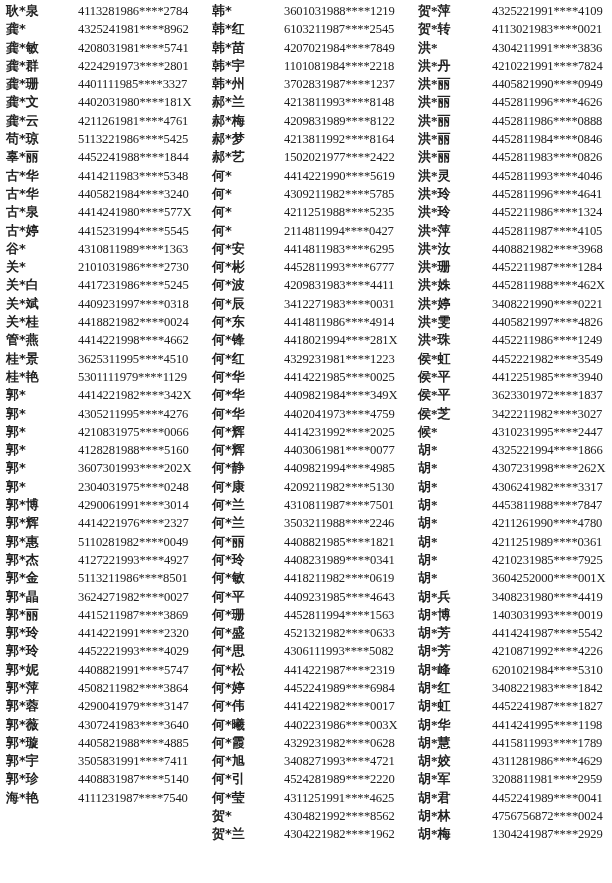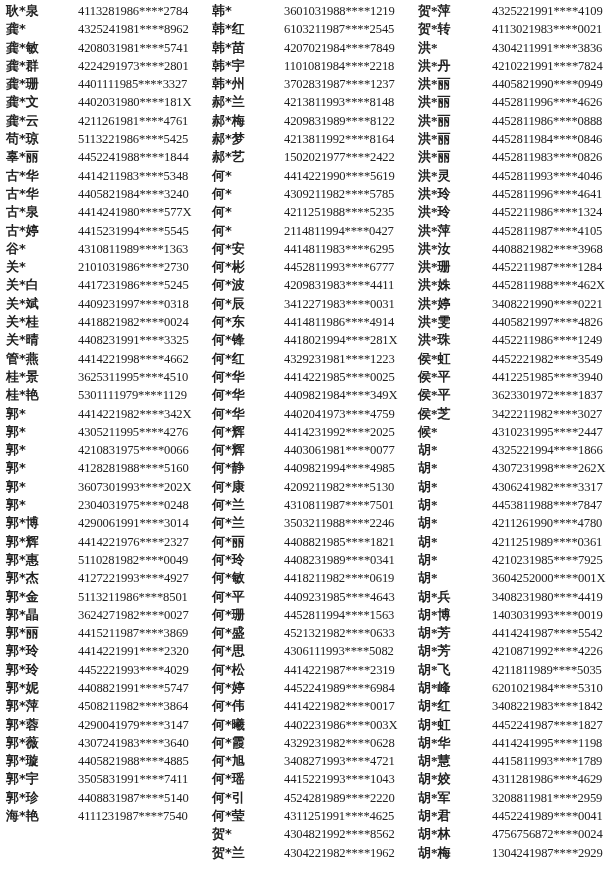--- a/index.html
+++ b/index.html
@@ -105,24 +105,20 @@
       </div>
       <div class="row">
         <span class="name">关*斌</span>
         <span class="id">4409231997****0318</span>
       </div>
       <div class="row">
         <span class="name">关*桂</span>
         <span class="id">4418821982****0024</span>
       </div>
       <div class="row">
-        <span class="name">关*晴</span>
-        <span class="id">4408231991****3325</span>
-      </div>
-      <div class="row">
         <span class="name">管*燕</span>
         <span class="id">4414221998****4662</span>
       </div>
       <div class="row">
         <span class="name">桂*景</span>
         <span class="id">3625311995****4510</span>
       </div>
       <div class="row">
         <span class="name">桂*艳</span>
         <span class="id">5301111979****1129</span>
@@ -383,24 +379,20 @@
       </div>
       <div class="row">
         <span class="name">何*霞</span>
         <span class="id">4329231982****0628</span>
       </div>
       <div class="row">
         <span class="name">何*旭</span>
         <span class="id">3408271993****4721</span>
       </div>
       <div class="row">
-        <span class="name">何*瑶</span>
-        <span class="id">4415221993****1043</span>
-      </div>
-      <div class="row">
         <span class="name">何*引</span>
         <span class="id">4524281989****2220</span>
       </div>
       <div class="row">
         <span class="name">何*莹</span>
         <span class="id">4311251991****4625</span>
       </div>
       <div class="row">
         <span class="name">贺*</span>
         <span class="id">4304821992****8562</span>
@@ -547,24 +539,20 @@
         <span class="name">胡*博</span>
         <span class="id">1403031993****0019</span>
       </div>
       <div class="row">
         <span class="name">胡*芳</span>
         <span class="id">4414241987****5542</span>
       </div>
       <div class="row">
         <span class="name">胡*芳</span>
         <span class="id">4210871992****4226</span>
-      </div>
-      <div class="row">
-        <span class="name">胡*飞</span>
-        <span class="id">4211811989****5035</span>
       </div>
       <div class="row">
         <span class="name">胡*峰</span>
         <span class="id">6201021984****5310</span>
       </div>
       <div class="row">
         <span class="name">胡*红</span>
         <span class="id">3408221983****1842</span>
       </div>
       <div class="row">

